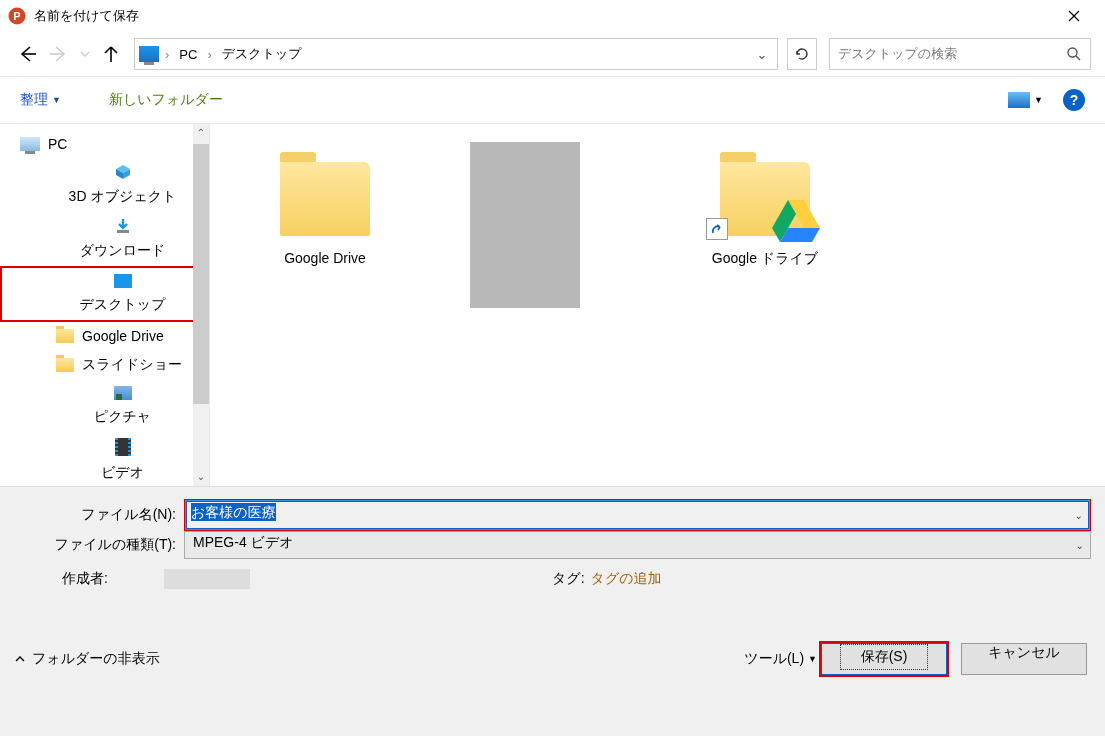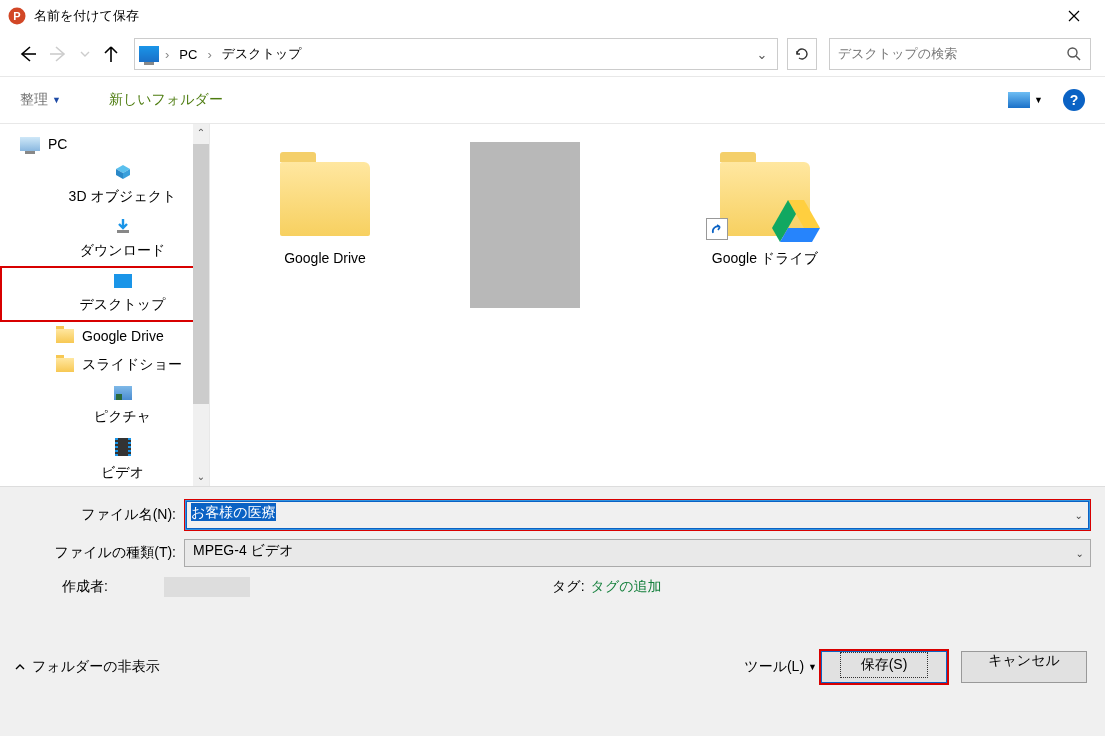--- a/index.html
+++ b/index.html
@@ -20,21 +20,21 @@
 .breadcrumb .pc-icon::after{content:"";position:absolute;bottom:-3px;left:5px;width:10px;height:3px;background:#888;}
 .breadcrumb-sep { color:#888; padding:0 4px; }
 .breadcrumb-part { padding: 2px 4px; }
 .breadcrumb .dd-arrow { margin-left:auto; width:22px; text-align:center; color:#555;}
 .refresh-btn { width: 30px; height: 32px; border:1px solid #ccc; display:flex;align-items:center;justify-content:center; margin-left:-1px;}
 .search-box { width: 262px; height: 32px; border: 1px solid #ccc; display: flex; align-items: center; padding: 0 8px; color:#777; margin-left:6px;}
 .search-box .search-icon { margin-left:auto; }
 
 
 .toolbar { height: 48px; border-top:1px solid #e8e8e8; border-bottom:1px solid #e8e8e8; display:flex; align-items:center; padding:0 20px; }
-.toolbar-label { color:#737373; font-size:14px; margin-right:4px; cursor:pointer; }
+.toolbar-label { color:#1d4ed8; font-size:14px; margin-right:4px; cursor:pointer; }
 .toolbar-caret { color:#1e4aa5; font-size:9px; }
 .toolbar .new-folder { margin-left: 48px; color:#4d7c0f; font-size:14px; cursor:pointer;}
 .toolbar .view-dd { margin-left:auto; display:flex; align-items:center; gap:4px; cursor:pointer;}
 .view-thumb { width:22px; height:16px; background:linear-gradient(#6ebef4,#1a70c8);}
 .help-icon { width:22px; height:22px; border-radius:50%; background:#0a62c4; color:#fff; display:flex;align-items:center;justify-content:center; font-weight:bold; margin-left:20px; font-size:14px;}
 
 
 .body-area { display:flex; height: 362px; }
 .tree { width: 210px; border-right:1px solid #e8e8e8; overflow:hidden; position:relative; padding-top:6px;}
 .tree-scroll { width:16px; position:absolute; right:0; top:0; bottom:0; background:#f0f0f0; display:flex; flex-direction:column;}
@@ -65,32 +65,32 @@
 .file-item { width:150px; text-align:center; cursor:pointer;}
 .big-folder { width:90px; height:74px; margin:20px auto 14px; background:linear-gradient(#ffe7a0 0%, #f7d060 100%); border-radius:2px 6px 2px 2px; position:relative;}
 .big-folder::before{content:"";position:absolute;top:-10px;left:0;width:36px;height:10px;background:#f4cf6a;border-radius:3px 3px 0 0;}
 .img-placeholder { width:110px; height:166px; background:#b8b8b8;}
 .gdrive-folder { position:relative; }
 .shortcut-badge{position:absolute;left:-14px;bottom:-4px;width:22px;height:22px;background:#fff;border:1px solid #999;display:flex;align-items:center;justify-content:center;}
 .file-label{font-size:14px;}
 
 
 .bottom-area { background:#f0f0f0; border-top:1px solid #ddd; height:250px; padding:12px 14px 0;}
-.form-row { display:flex; align-items:center; margin-bottom:8px; }
+.form-row { display:flex; align-items:center; }
 .form-label { width:170px; text-align:right; padding-right:8px; font-size:14px;}
 .filename-wrap { flex:1; border:2px solid #d80000; padding:0; }
 .filename-input { width:100%; height:28px; border:1px solid #0a62c4; padding:2px 4px; font-size:14px; outline:1px solid #3393df;}
 .filename-input .seltext{ background:#0a62c4; color:#ffffff; padding:1px 0;}
 .dd-arr-in { position:absolute; right:6px; top:50%; transform:translateY(-50%); font-size:10px; color:#444;}
 .filetype-select { flex:1; height:28px; border:1px solid #aaa; background:#e9e9e9; padding:2px 8px; position:relative; font-size:14px;}
 .meta-row { display:flex; align-items:center; margin-top:10px; font-size:14px;}
 .meta-label { width:150px; text-align:center; padding-right:8px; }
 .author-box { width:86px; height:20px; background:#ddd;}
 .tags-label { margin-left:302px; margin-right:6px;}
-.tags-add { color:#15803d; cursor:pointer;}
+.tags-add { color:#a16207; cursor:pointer;}
 
 .button-row { display:flex; align-items:center; margin-top:54px; padding:0 4px 0 0;}
 .hide-folders { display:flex; align-items:center; gap:6px; cursor:pointer; font-size:14px;}
 .tools { margin-left:auto; display:flex; align-items:center; gap:4px; font-size:14px; margin-right:4px; cursor:pointer;}
 .btn { width:126px; height:32px; border:1px solid #999; background:#e1e1e1; font-size:14px; cursor:pointer; display:flex;align-items:flex-start;justify-content:center;}
 .btn.save { border:1px solid #0a62c4; outline:2px solid #d80000; background:#e1e1e1;}
 .btn.save-inner{border:1px dotted #333;padding:3px 20px;}
 .btn + .btn { margin-left:14px; }
 </style>
 </head>

